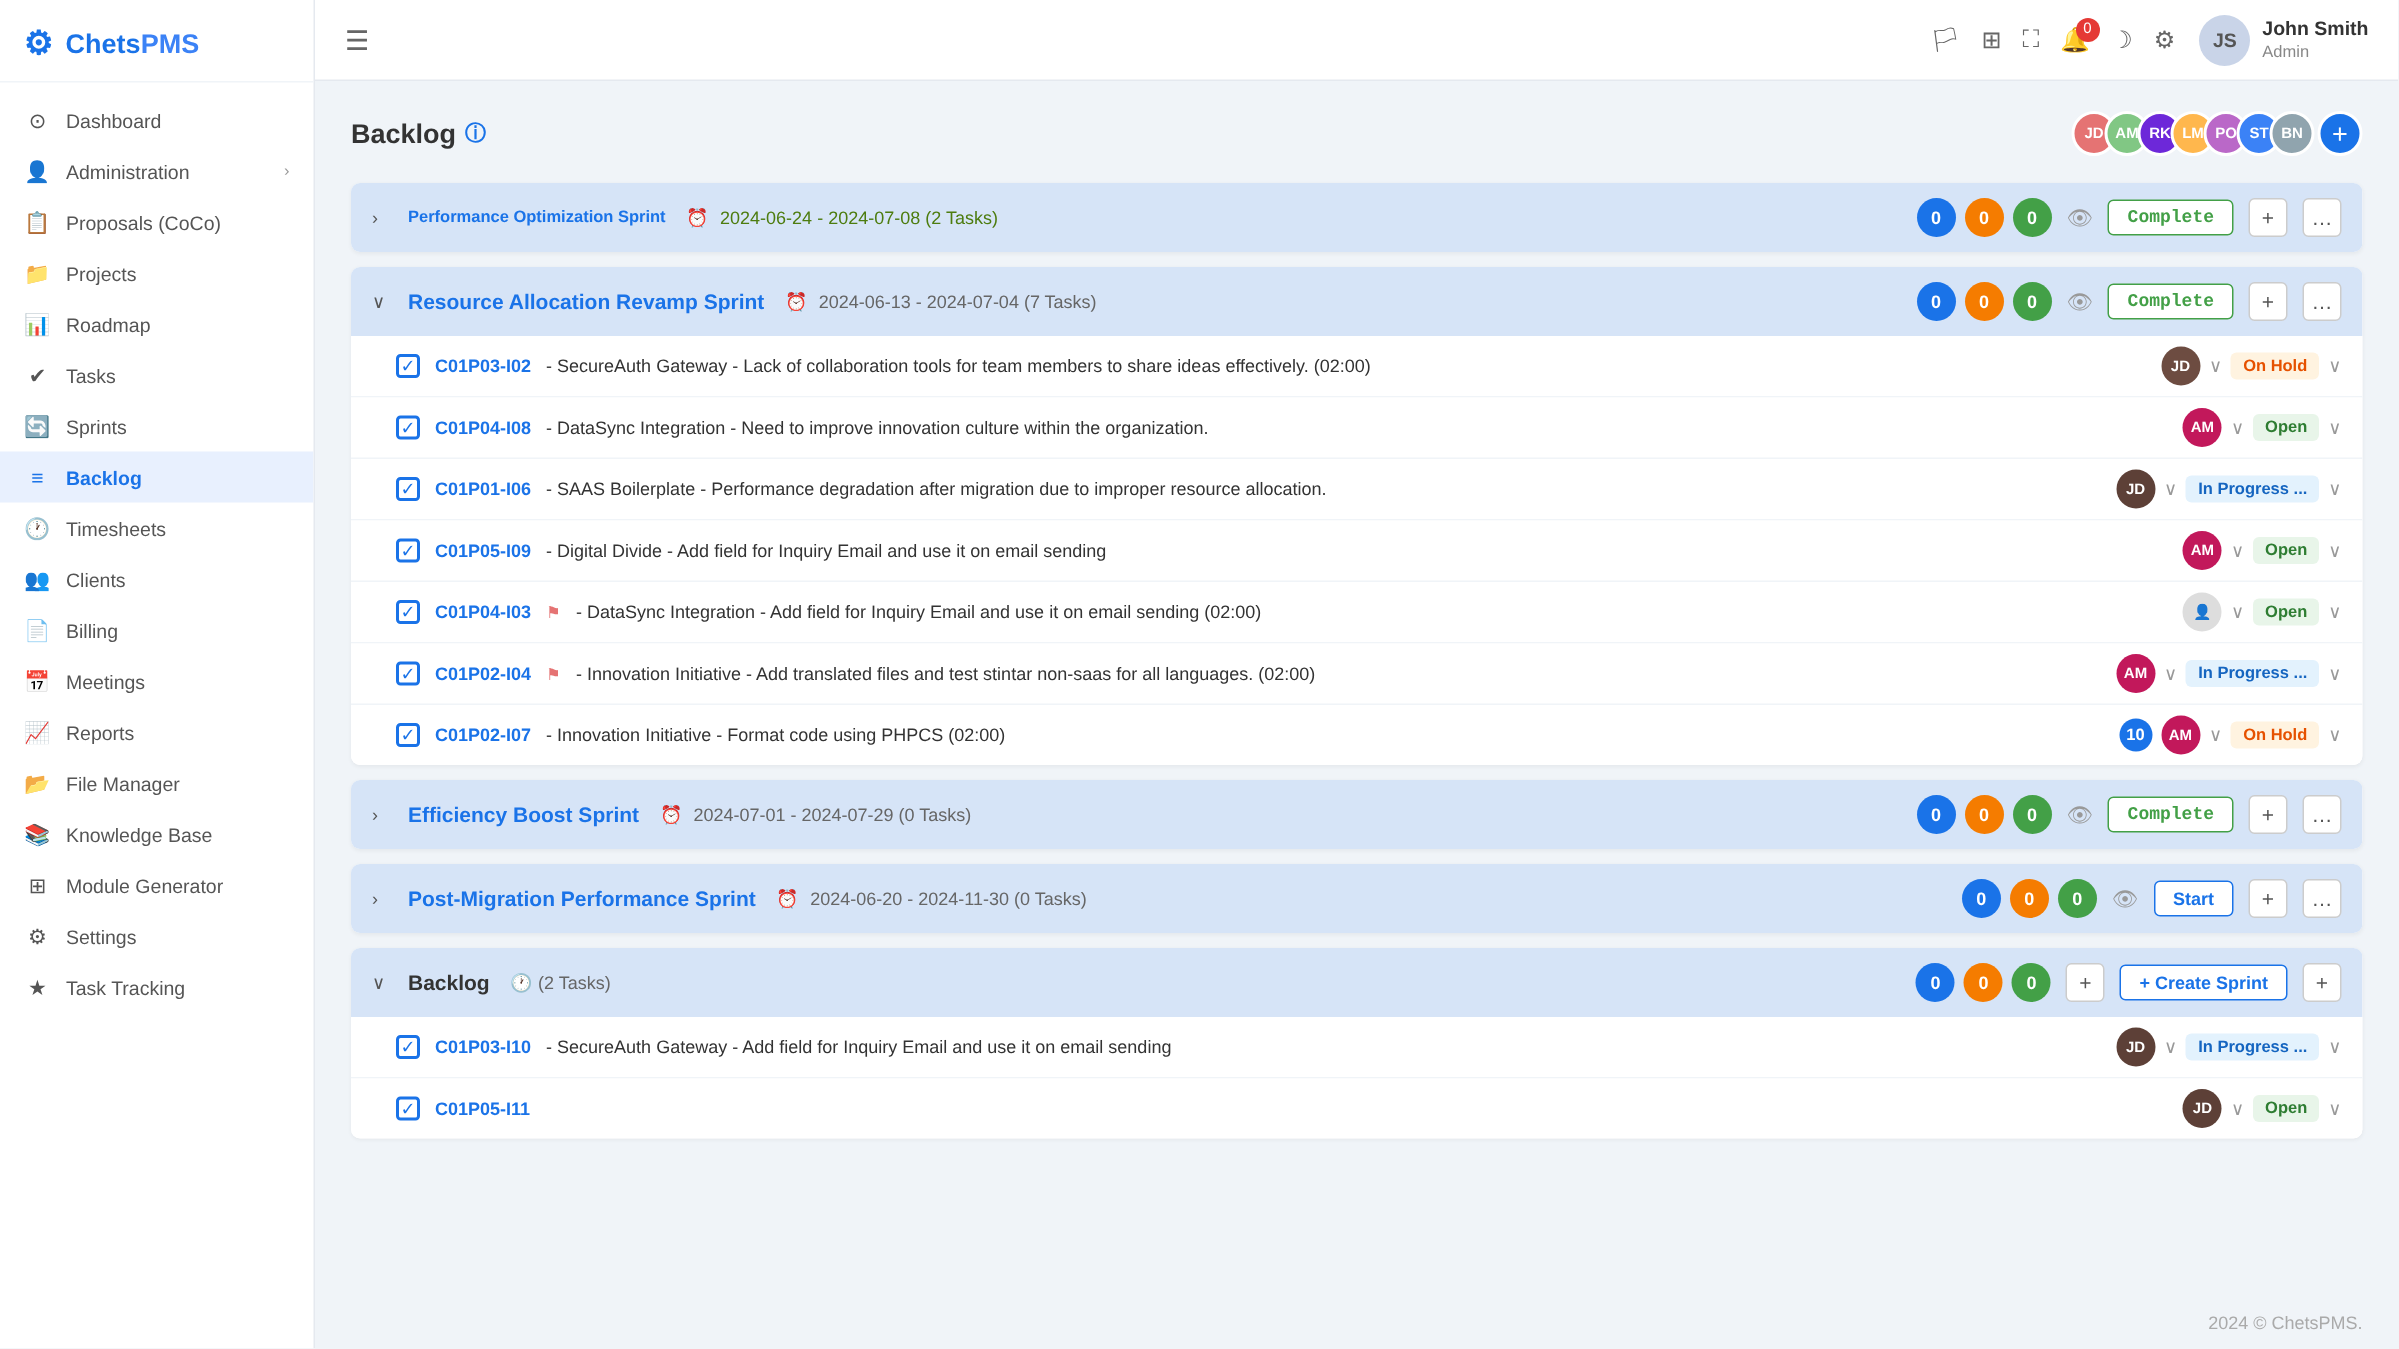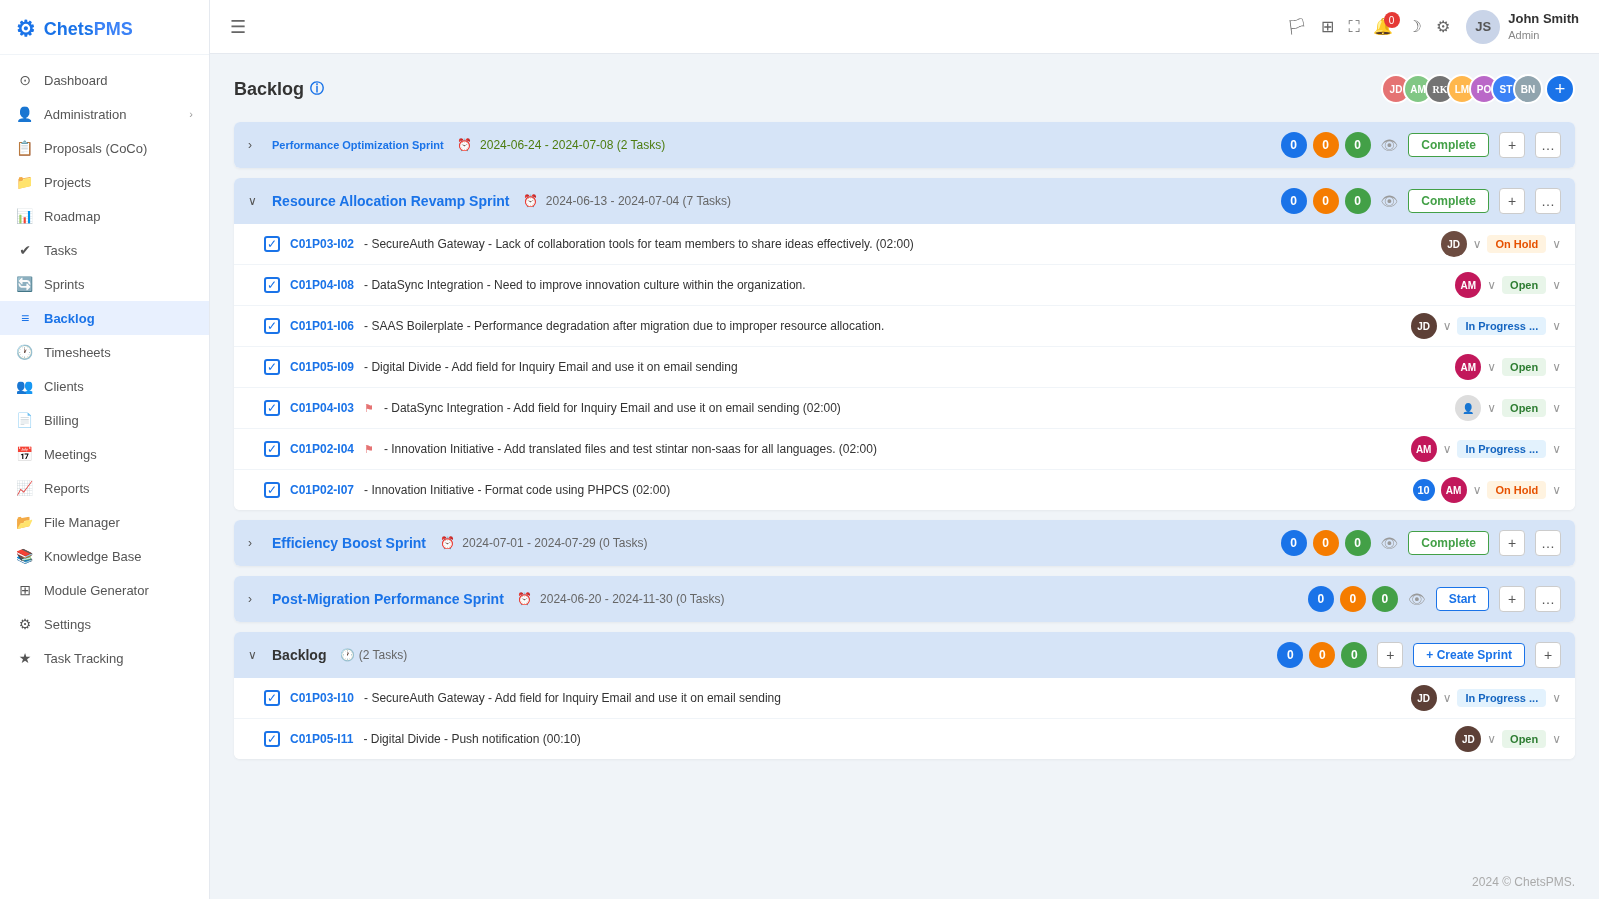--- a/index.html
+++ b/index.html
@@ -92,21 +92,21 @@
       justify-content: center; font-size: 12px; font-weight: 700; color: #fff;
     }
     .badge-blue { background: #1a73e8; }
     .badge-orange { background: #f57c00; }
     .badge-green { background: #43a047; }
     .sprint-eye { color: #999; font-size: 14px; cursor: pointer; margin-left: 4px; }
     .sprint-action-btn {
       padding: 4px 12px; border-radius: 4px; border: 1px solid #ccc; background: #fff;
       font-size: 12px; cursor: pointer; font-weight: 600; color: #555; margin-left: 4px;
     }
-    .sprint-action-btn.complete { color: #43a047; border-color: #43a047; }
+    .sprint-action-btn.complete { color: #43a047; border-color: #43a047; font-family: Liberation Mono, monospace; }
     .sprint-action-btn.start { color: #1a73e8; border-color: #1a73e8; }
     .sprint-icon-btn {
       width: 26px; height: 26px; border: 1px solid #ccc; border-radius: 4px; background: #fff;
       display: flex; align-items: center; justify-content: center; font-size: 14px; cursor: pointer; color: #555; margin-left: 4px;
     }
     .create-sprint-btn {
       padding: 4px 12px; border-radius: 4px; border: 1px solid #1a73e8; background: #fff;
       font-size: 12px; cursor: pointer; color: #1a73e8; font-weight: 600; margin-left: 4px;
     }
 
@@ -287,21 +287,21 @@
     <div class="page-header">
       <div class="page-title">
         <span>Backlog</span>
         <span class="info-icon">ⓘ</span>
       </div>
       <div class="header-right">
         <div class="avatar-group" id="header-avatars">
 
         <div class="av" style="background: rgb(229, 115, 115); font-size: 10px;">JD</div>
             <div class="av" style="background: rgb(129, 199, 132); font-size: 10px;">AM</div>
-            <div class="av" style="background: #737373; font-size: 10px; font-family: Liberation Serif, serif;">RK</div>
+            <div class="av" style="background: #6d28d9; font-size: 10px;">RK</div>
             <div class="av" style="background: rgb(255, 183, 77); font-size: 10px;">LM</div>
             <div class="av" style="background: rgb(186, 104, 200); font-size: 10px;">PO</div>
             <div class="av" style="background: #3b82f6; font-size: 10px;">ST</div>
             <div class="av" style="background: rgb(144, 164, 174); font-size: 10px;">BN</div>
           </div>
         <div class="av-add">+</div>
       </div>
     </div>
 
     <div id="sprints-container">
@@ -519,21 +519,20 @@
       <span class="status-badge status-in-progress">In Progress ...</span>
       <span class="task-chevron">∨</span>
     </div>
   </div>
           <div class="task-row">
     <div class="task-checkbox">
               <span class="check">✓</span>
             </div>
     <span class="task-id">C01P05-I11</span>
 
-    <span class="task-desc"> - Digital Divide - Push notification (00:10)</span>
     <div class="task-right">
 
       <div class="task-avatar" style="background:#5d4037">JD</div>
       <span class="task-chevron">∨</span>
       <span class="status-badge status-open">Open</span>
       <span class="task-chevron">∨</span>
     </div>
   </div>
         </div>
       </div>

